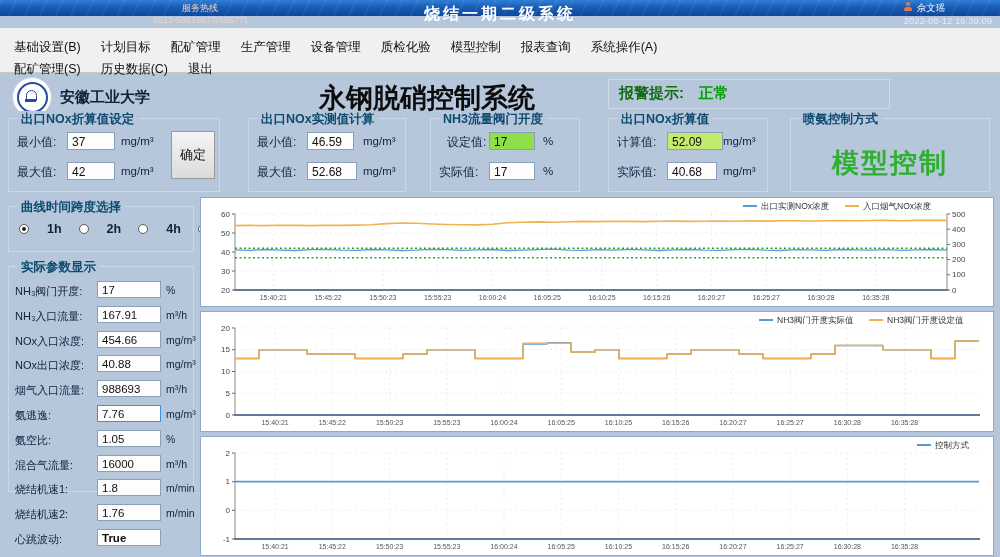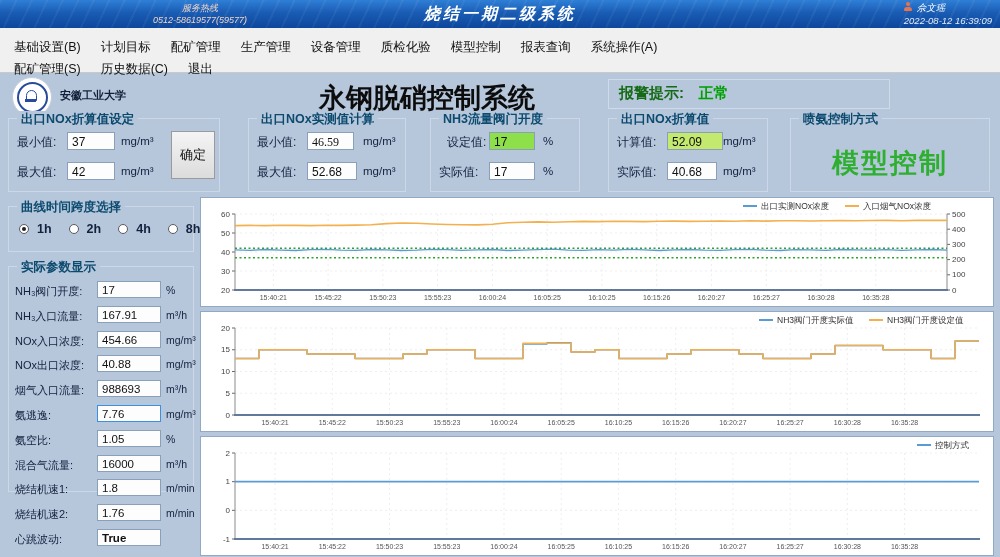--- a/index.html
+++ b/index.html
@@ -1,21 +1,21 @@
 <!DOCTYPE html>
 <html><head>
 <meta charset="utf-8">
 <style>
   html,body{margin:0;padding:0;}
   body{width:1000px;height:557px;position:relative;overflow:hidden;
        background:#b6c7dc;font-family:"Liberation Sans",sans-serif;}
 
   
-  .titlebar{position:absolute;left:0;top:0;width:1000px;height:28px;
-    background:linear-gradient(180deg,#2f7fd6 0%,#1a5cb4 45%,#0c479c 100%);font-style:italic;}
+  .titlebar{position:absolute;left:0;top:0;width:1000px;height:16px;
+    background:linear-gradient(180deg,#2f7fd6 0%,#1a5cb4 45%,#0c479c 100%);}
   .titlebar::after{content:"";position:absolute;inset:0;
     background:repeating-linear-gradient(115deg,rgba(255,255,255,0.05) 0 2px,rgba(0,0,0,0) 2px 14px);}
   .hotline{position:absolute;left:120px;top:2px;width:160px;text-align:center;
     font-size:9px;line-height:12px;color:#f3d3c3;z-index:2;}
   .app-title{position:absolute;left:50%;top:4px;transform:translateX(-50%);
     color:#fff;font-size:16px;font-weight:bold;letter-spacing:3px;z-index:2;white-space:nowrap;}
   .userbox{position:absolute;right:8px;top:1px;color:#fff;font-size:9.5px;line-height:13px;z-index:2;}
   .person-icon{display:inline-block;width:9px;height:9px;position:relative;margin-right:4px;}
   .person-icon::before{content:"";position:absolute;left:2.5px;top:0;width:4px;height:4px;border-radius:50%;background:#e8734d;}
   .person-icon::after{content:"";position:absolute;left:0.5px;top:4.5px;width:8px;height:4.5px;border-radius:3px 3px 1px 1px;background:#e8734d;}
@@ -27,21 +27,21 @@
   .menu-row{height:22px;line-height:22px;padding-left:4px;white-space:nowrap;}
   .menu-item{display:inline-block;padding:8px 10px;font-size:12.5px;color:#111;cursor:default;}
 
   
   .logo{position:absolute;left:12px;top:77px;width:38px;height:38px;background:#fff;
     border-radius:50%;border:1px solid #c3cedd;display:flex;align-items:center;justify-content:center;}
   .logo-ring{width:27px;height:27px;border:2px solid #2a4a9b;border-radius:50%;position:relative;}
   .logo-ring::before{content:"";position:absolute;left:7px;top:6px;width:9px;height:9px;
     border:1.5px solid #2a4a9b;border-radius:50% 50% 0 0;}
   .logo-ring::after{content:"";position:absolute;left:6px;top:15px;width:11px;height:3px;background:#2a4a9b;}
-  .uni-name{position:absolute;left:60px;top:88px;font-size:11px;font-weight:bold;color:#121f38;}
+  .uni-name{position:absolute;left:60px;top:88px;font-size:15px;font-weight:bold;color:#121f38;}
   .sys-title{position:absolute;left:262px;top:80px;width:330px;text-align:center;
     font-size:27px;font-weight:bold;color:#0c0c0c;white-space:nowrap;}
   .alarm-box{position:absolute;left:608px;top:79px;width:282px;height:30px;
     border:1px solid #cfdaea;box-sizing:border-box;padding:4px 0 0 10px;}
   .alarm-label{font-size:15px;font-weight:bold;color:#156a15;}
   .alarm-status{font-size:15px;font-weight:bold;color:#00a000;margin-left:10px;}
 
   
   .gb{position:absolute;border:1px solid #ccd7e7;box-sizing:border-box;}
   .gb-title{position:absolute;top:-8px;left:8px;background:#b6c7dc;padding:0 4px;
@@ -54,21 +54,21 @@
   .green2{background:#c3e96e;}
   .green3{background:#98e89a;color:#067d06;font-weight:bold;}
   .confirm-btn{position:absolute;left:162px;top:12px;width:44px;height:48px;
     background:linear-gradient(180deg,#f4f4f4,#dcdcdc);border:1px solid #9a9a9a;
     font-size:13px;color:#111;font-family:inherit;}
   .mode-value{position:absolute;left:0;top:26px;width:100%;text-align:center;
     font-size:27px;font-weight:bold;color:#2faf2f;letter-spacing:2px;}
 
   
   .radio-row{position:absolute;left:10px;top:15px;display:flex;gap:17px;}
-  .radio-opt{display:flex;align-items:center;gap:8px;font-size:12.5px;font-weight:bold;color:#14213d;}
+  .radio-opt{display:flex;align-items:center;gap:18px;font-size:12.5px;font-weight:bold;color:#14213d;}
   .radio-circle{width:10px;height:10px;border:1px solid #5a5a5a;border-radius:50%;background:#fff;position:relative;box-sizing:border-box;}
   .radio-circle.sel::after{content:"";position:absolute;left:2px;top:2px;width:4px;height:4px;border-radius:50%;background:#222;}
 
   
   .param-rows{position:absolute;left:0;top:12px;width:100%;}
   .prow{position:relative;height:24.8px;}
   .plabel{position:absolute;left:6px;top:5px;font-size:11px;color:#14213d;white-space:nowrap;}
   .pfield{position:absolute;left:88px;top:2px;width:64px;height:17px;line-height:17px;
     background:#fdfdfd;border:1px solid #8aa0b8;font-size:11.5px;padding-left:4px;box-sizing:border-box;color:#111;}
   .pfield.focused{border:1px solid #3d8fe0;}
@@ -117,21 +117,21 @@
   <span class="funit" style="left:112px;top:16px;">mg/m³</span>
   <span class="flabel" style="left:8px;top:45px;">最大值:</span>
   <span class="ffield" style="left:58px;top:43px;width:48px;">42</span>
   <span class="funit" style="left:112px;top:46px;">mg/m³</span>
   <button class="confirm-btn">确定</button>
 </div>
 
 <div class="gb" style="left:248px;top:118px;width:158px;height:74px;">
   <span class="gb-title">出口NOx实测值计算</span>
   <span class="flabel" style="left:8px;top:15px;">最小值:</span>
-  <span class="ffield" style="left:58px;top:13px;width:47px;font-family:Liberation Serif, serif;">46.59</span>
+  <span class="ffield" style="left:58px;top:13px;width:47px;">46.59</span>
   <span class="funit" style="left:114px;top:16px;">mg/m³</span>
   <span class="flabel" style="left:8px;top:45px;">最大值:</span>
   <span class="ffield" style="left:58px;top:43px;width:50px;">52.68</span>
   <span class="funit" style="left:114px;top:46px;">mg/m³</span>
 </div>
 
 <div class="gb" style="left:430px;top:118px;width:150px;height:74px;">
   <span class="gb-title">NH3流量阀门开度</span>
   <span class="flabel" style="left:16px;top:15px;">设定值:</span>
   <span class="ffield green1" style="left:58px;top:13px;width:46px;">17</span>

